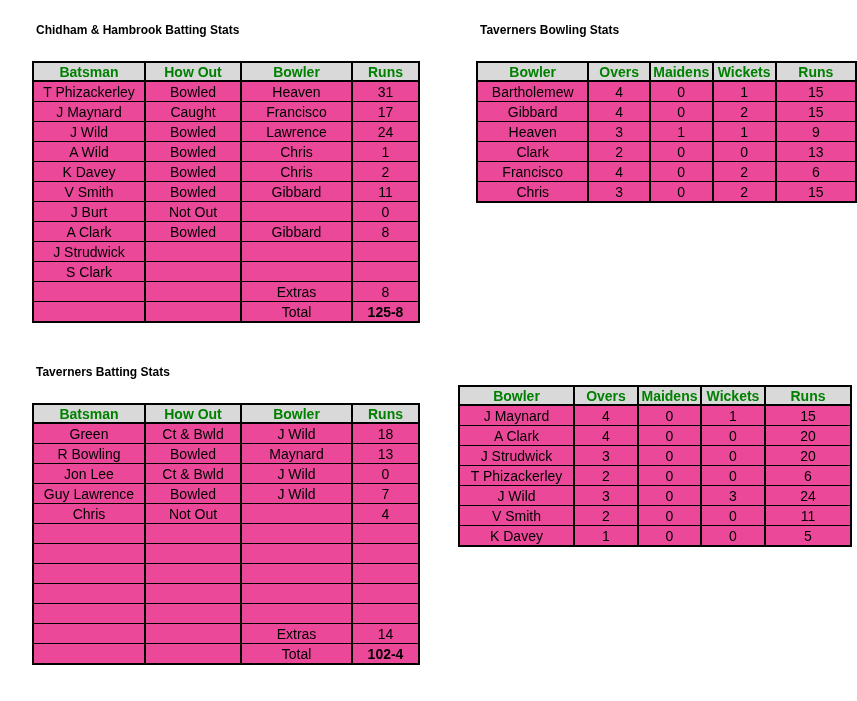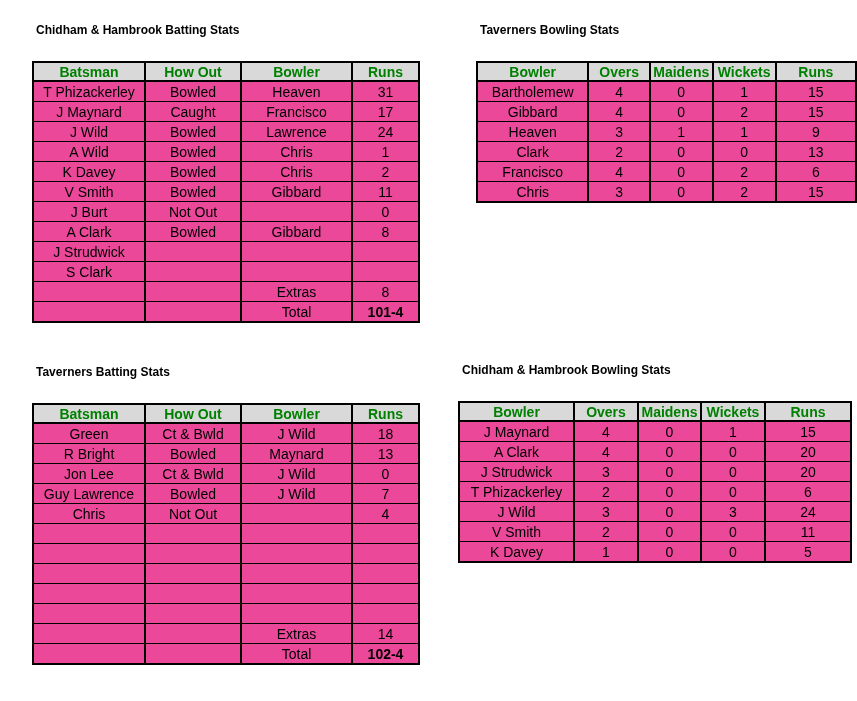--- a/index.html
+++ b/index.html
@@ -147,21 +147,21 @@
           <tr>
             <td></td>
             <td></td>
             <td>Extras</td>
             <td>8</td>
           </tr>
           <tr>
             <td></td>
             <td></td>
             <td>Total</td>
-            <td class="bold">101-4</td>
+            <td class="bold">125-8</td>
           </tr>
         </tbody>
       </table>
   </section>
 
   <section class="block" id="block-1">
     <h2 class="title">Taverners Bowling Stats</h2>
     <table class="stats">
         <colgroup>
           <col style="width: 115px;">
@@ -244,21 +244,21 @@
           </tr>
         </thead>
         <tbody>
           <tr>
             <td>Green</td>
             <td>Ct &amp; Bwld</td>
             <td>J Wild</td>
             <td>18</td>
           </tr>
           <tr>
-            <td>R Bright</td>
+            <td>R Bowling</td>
             <td>Bowled</td>
             <td>Maynard</td>
             <td>13</td>
           </tr>
           <tr>
             <td>Jon Lee</td>
             <td>Ct &amp; Bwld</td>
             <td>J Wild</td>
             <td>0</td>
           </tr>
@@ -314,21 +314,20 @@
             <td></td>
             <td></td>
             <td>Total</td>
             <td class="bold">102-4</td>
           </tr>
         </tbody>
       </table>
   </section>
 
   <section class="block" id="block-3">
-    <h2 class="title">Chidham &amp; Hambrook Bowling Stats</h2>
     <table class="stats">
         <colgroup>
           <col style="width: 115px;">
           <col style="width: 64px;">
           <col style="width: 63px;">
           <col style="width: 64px;">
           <col style="width: 86px;">
         </colgroup>
         <thead>
           <tr>

